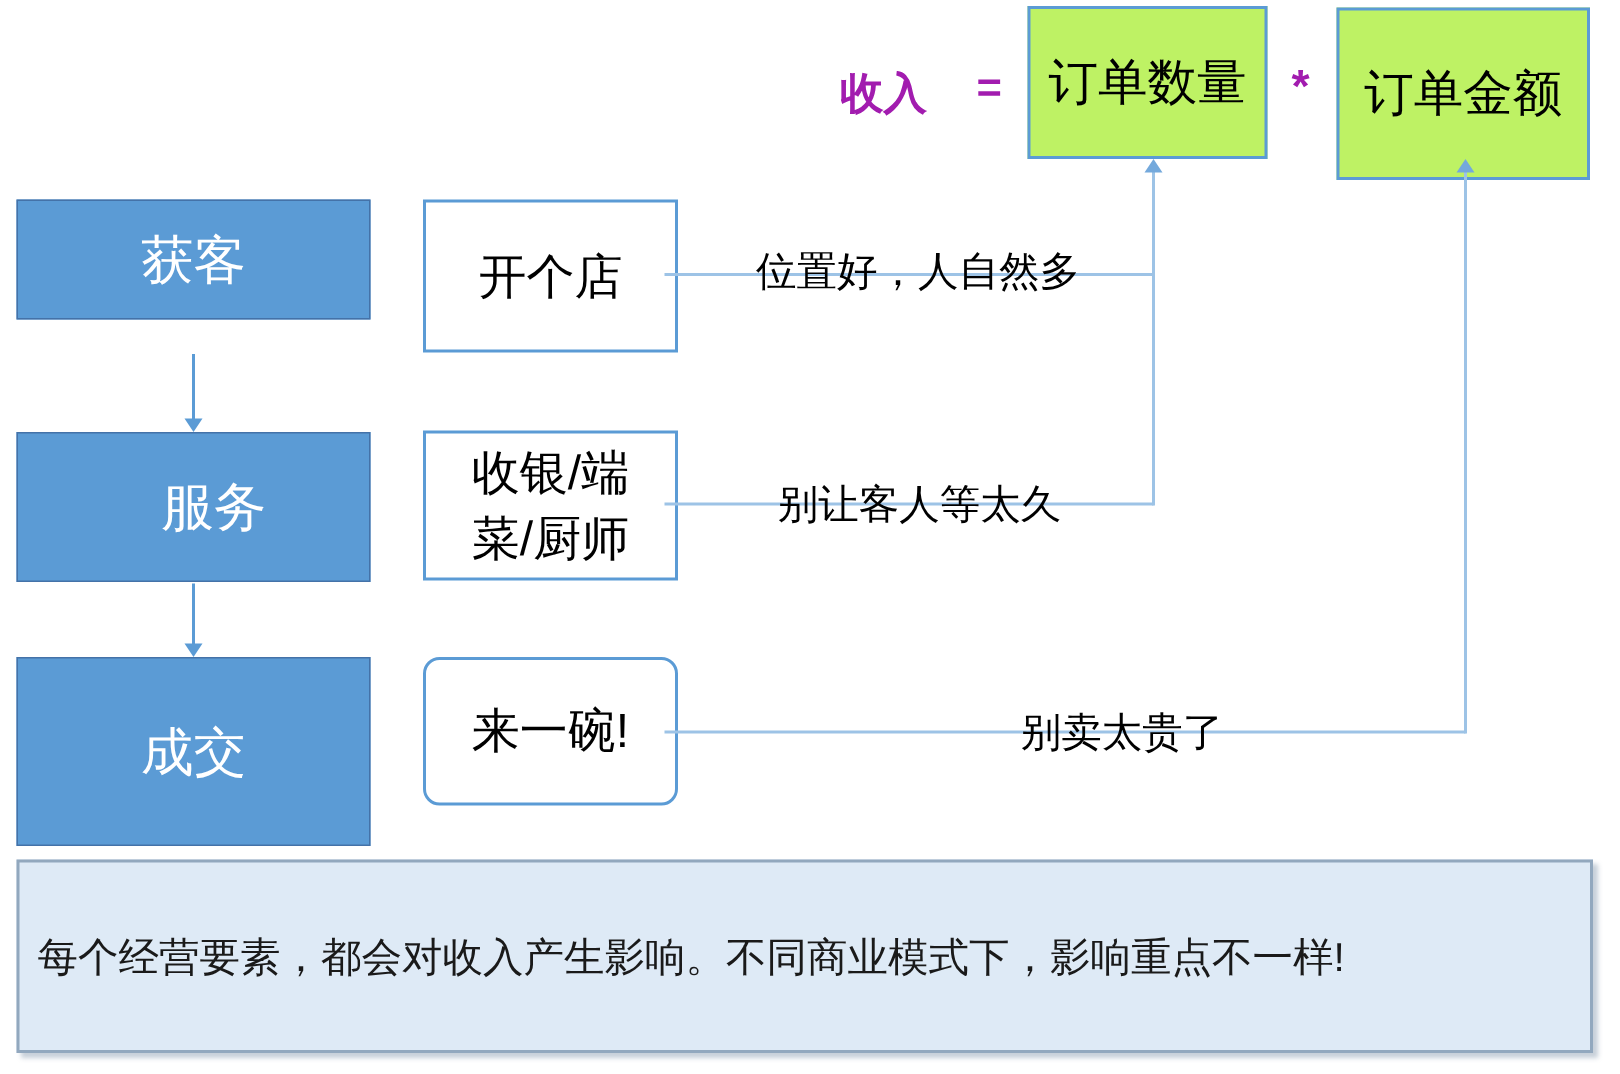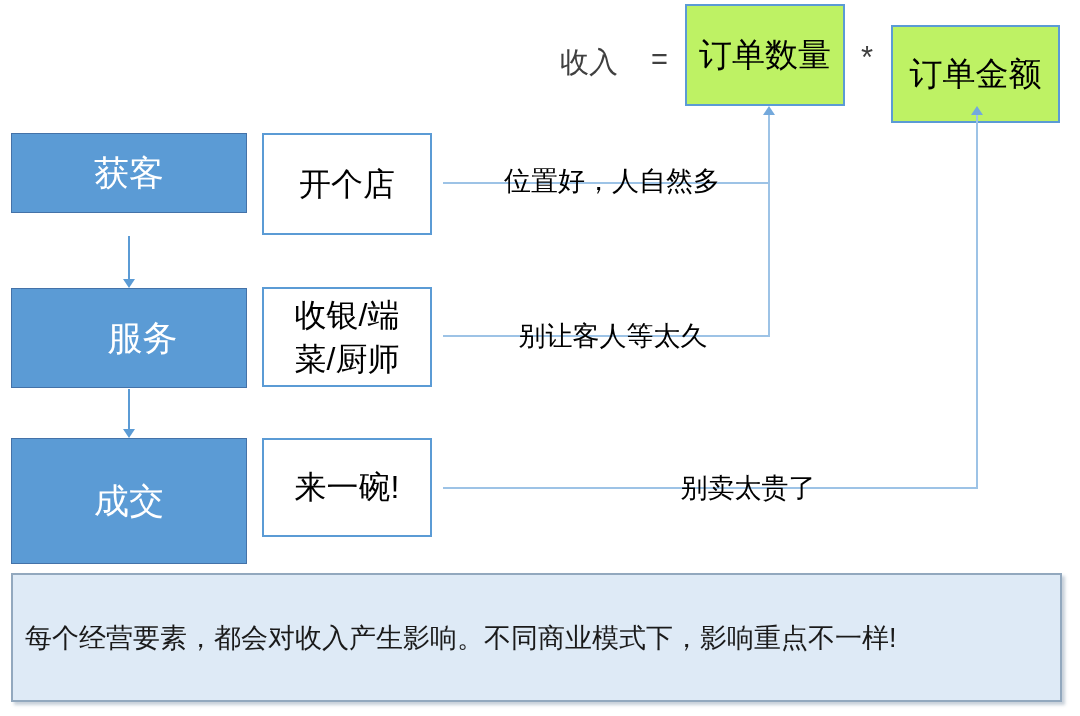--- a/index.html
+++ b/index.html
@@ -3,38 +3,38 @@
 <meta charset="utf-8">
 <style>
   html,body{margin:0;padding:0;background:#ffffff;}
   body{
     font-family:"Liberation Sans","DejaVu Sans",sans-serif;
     width:1080px;height:716px;position:relative;overflow:hidden;
   }
   .stage-canvas{position:absolute;inset:0;}
 
   
-  .formula-text{position:absolute;color:#404040;font-size:29px;white-space:nowrap;}
+  .formula-text{position:absolute;color:#a21caf;font-size:29px;white-space:nowrap;font-weight:bold;}
   .factor-box{
     position:absolute;border:2px solid #5B9BD5;background:#bef264;
     display:flex;align-items:center;justify-content:center;
     font-size:33px;color:#000;box-sizing:border-box;white-space:nowrap;
   }
 
   
   .stage-box{
     position:absolute;left:11px;width:236px;height:102px;
     background:#5B9BD5;border:1px solid #4472a8;box-sizing:border-box;
     display:flex;align-items:center;justify-content:center;
     color:#fff;font-size:35px;
   }
 
   
   .action-box{
-    position:absolute;left:262px;width:170px;
+    position:absolute;left:282px;width:170px;
     border:2px solid #5B9BD5;background:#fff;box-sizing:border-box;
     display:flex;align-items:center;justify-content:center;text-align:center;
     color:#000;font-size:32px;line-height:1.38;padding:0 16px;
   }
 
   
   .h-line,.v-line{position:absolute;background:#9DC3E6;}
   .h-line{height:2px;}
   .v-line{width:2px;}
   .arrow-up{
@@ -68,21 +68,21 @@
 <body>
 
 <div class="stage-canvas">
 
   <span class="formula-text" style="left:560px;top:43px;">收入</span>
   <span class="formula-text" style="left:651px;top:43px;">=</span>
   <div class="factor-box" style="left:685px;top:4px;width:160px;height:102px;">
     <span>订单数量</span>
   </div>
   <span class="formula-text" style="left:861px;top:40px;font-size:31px;">*</span>
-  <div class="factor-box" style="left:891px;top:5px;width:169px;height:98px;margin-top:20px;">
+  <div class="factor-box" style="left:891px;top:5px;width:169px;height:115px;">
     <span>订单金额</span>
   </div>
 
   <div class="stage-box" style="top:133px;height:80px;">
     <span>获客</span>
   </div>
   <div class="stage-box" style="top:288px;height:100px;padding-left:27px;">
     <span>服务</span>
   </div>
   <div class="stage-box" style="top:438px;height:126px;">
@@ -93,21 +93,21 @@
   <div class="arrow-down" style="left:123px;top:279px;"></div>
   <div class="down-line" style="left:128px;top:389px;height:41px;"></div>
   <div class="arrow-down" style="left:123px;top:429px;"></div>
 
   <div class="action-box" style="top:133px;height:102px;">
     <span>开个店</span>
   </div>
   <div class="action-box" style="top:287px;height:100px;">
     <span>收银/端菜/厨师</span>
   </div>
-  <div class="action-box" style="top:438px;height:99px;">
+  <div class="action-box" style="top:438px;height:99px;border-radius:11px;">
     <span>来一碗!</span>
   </div>
 
   <div class="h-line" style="left:443px;top:182px;width:326px;"></div>
   <div class="h-line" style="left:443px;top:335px;width:326px;"></div>
   <div class="h-line" style="left:443px;top:487px;width:534px;"></div>
   <div class="v-line" style="left:768px;top:113px;height:224px;"></div>
   <div class="v-line" style="left:976px;top:113px;height:376px;"></div>
   <div class="arrow-up" style="left:763px;top:106px;"></div>
   <div class="arrow-up" style="left:971px;top:106px;"></div>

